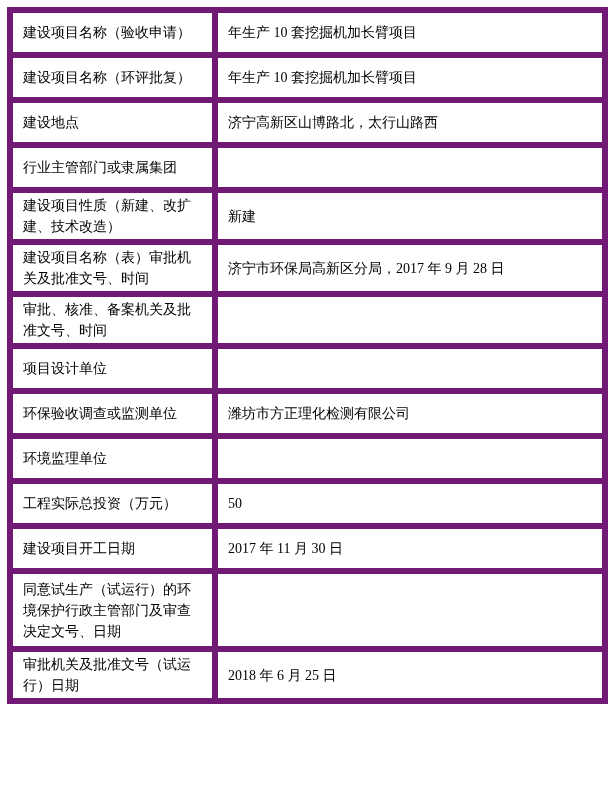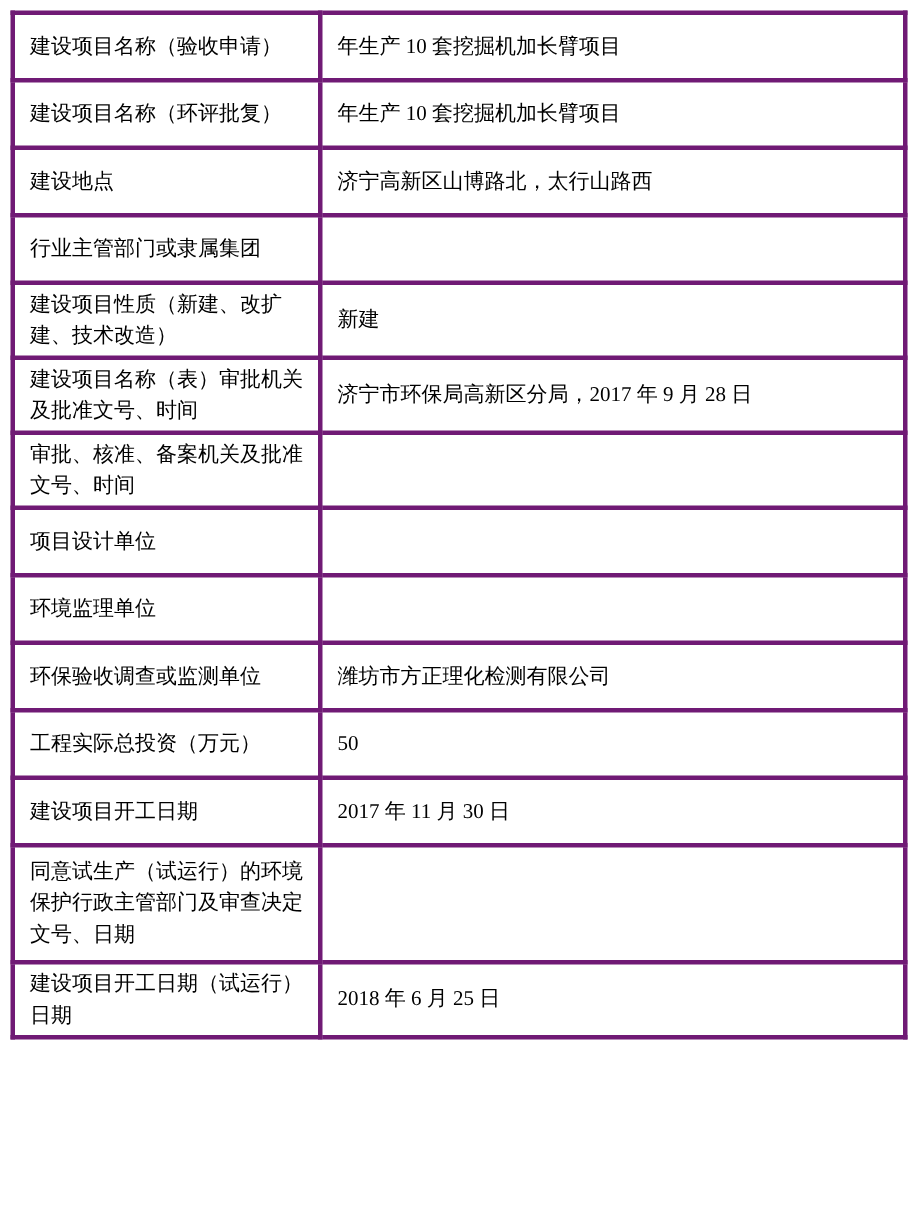--- a/index.html
+++ b/index.html
@@ -12,21 +12,21 @@
     font-family: "Liberation Serif", "DejaVu Serif", serif;
     color: #000000;
   }
   table.info-table {
     border-collapse: collapse;
     table-layout: fixed;
     width: 595px;
     margin: 7px 0 0 7px;
   }
   table.info-table td {
-    border: 3px solid #701a75;
+    border: 6px solid #701a75;
     padding: 2px 10px;
     font-size: 14px;
     line-height: 21px;
     vertical-align: middle;
     word-break: break-all;
     overflow: hidden;
   }
   col.c-label { width: 205px; }
   col.c-value { width: 390px; }
   tr.h1 { height: 45px; }
@@ -70,37 +70,37 @@
     </tr>
     <tr class="h2">
       <td class="label-cell">审批、核准、备案机关及批准文号、时间</td>
       <td class="value-cell"></td>
     </tr>
     <tr class="h1">
       <td class="label-cell">项目设计单位</td>
       <td class="value-cell"></td>
     </tr>
     <tr class="h1">
+      <td class="label-cell">环保验收调查或监测单位</td>
+      <td class="value-cell">潍坊市方正理化检测有限公司</td>
+    </tr>
+    <tr class="h1">
       <td class="label-cell">环境监理单位</td>
       <td class="value-cell"></td>
-    </tr>
-    <tr class="h1">
-      <td class="label-cell">环保验收调查或监测单位</td>
-      <td class="value-cell">潍坊市方正理化检测有限公司</td>
     </tr>
     <tr class="h1">
       <td class="label-cell">工程实际总投资（万元）</td>
       <td class="value-cell">50</td>
     </tr>
     <tr class="h1">
       <td class="label-cell">建设项目开工日期</td>
       <td class="value-cell">2017 年 11 月 30 日</td>
     </tr>
     <tr class="h3">
       <td class="label-cell">同意试生产（试运行）的环境保护行政主管部门及审查决定文号、日期</td>
       <td class="value-cell"></td>
     </tr>
     <tr class="h2">
-      <td class="label-cell">建设项目开工日期（试运行）日期</td>
+      <td class="label-cell">审批机关及批准文号（试运行）日期</td>
       <td class="value-cell">2018 年 6 月 25 日</td>
     </tr>
   </tbody>
 </table>
 
 </body></html>

